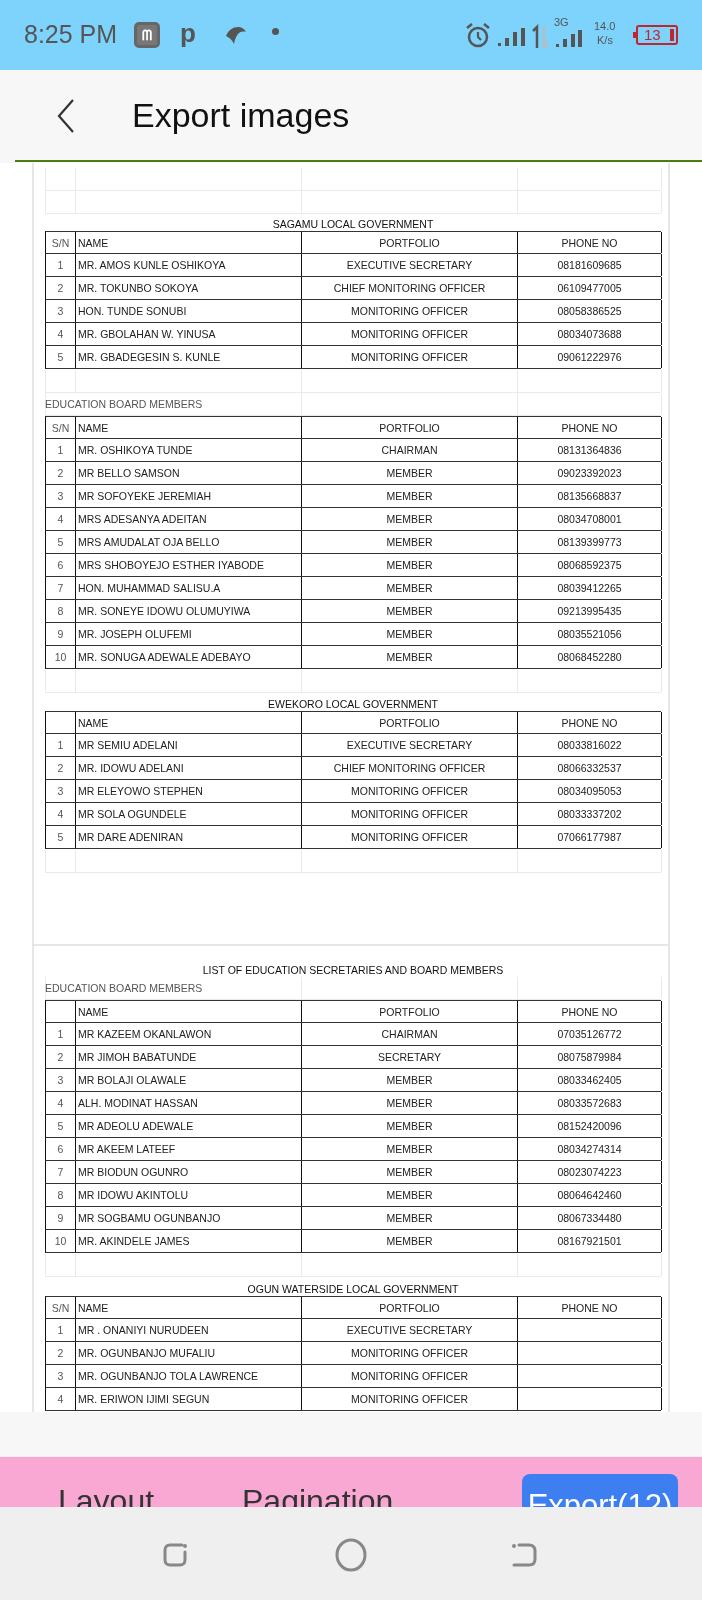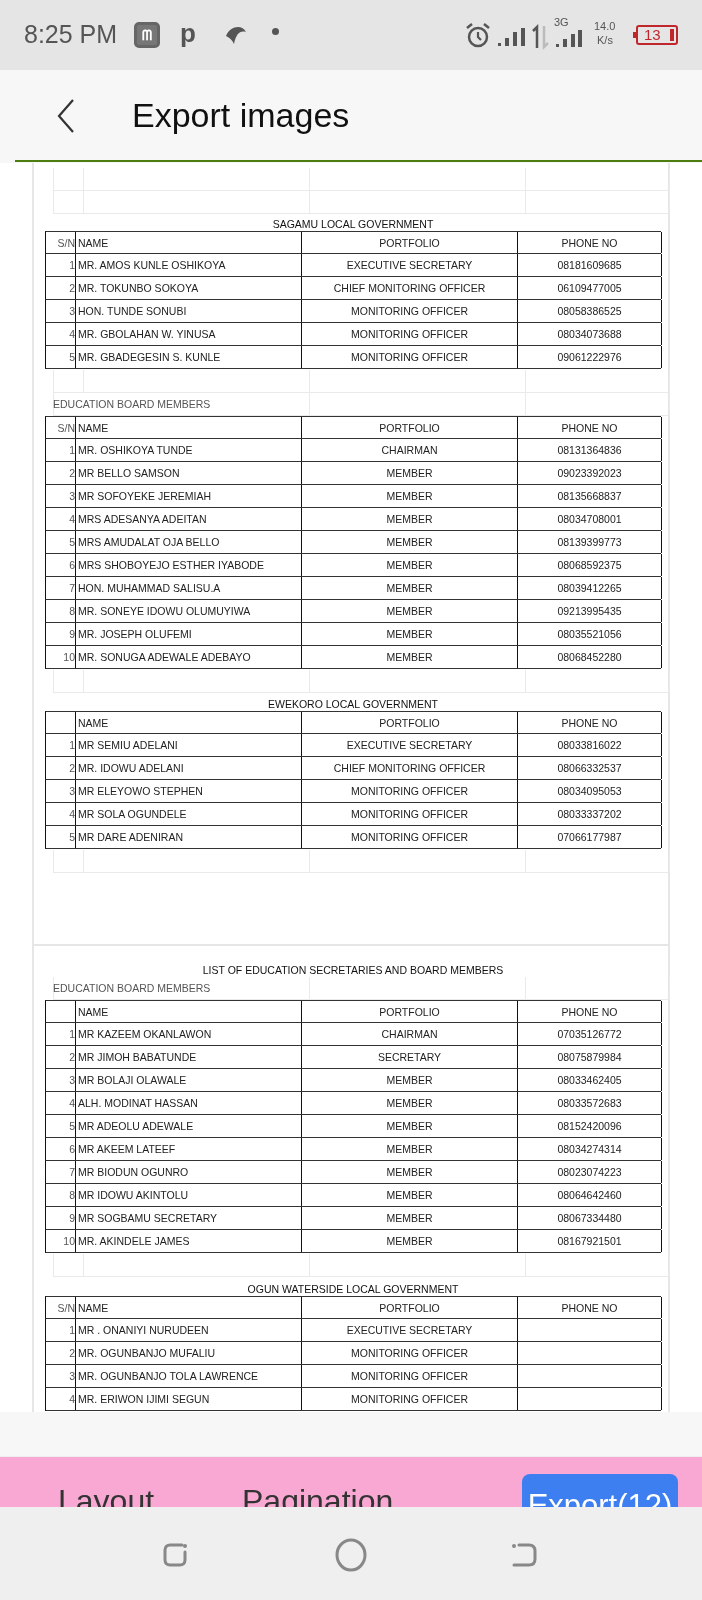--- a/index.html
+++ b/index.html
@@ -1,45 +1,45 @@
 <!DOCTYPE html>
 <html><head>
 <meta charset="utf-8">
 <style>
   * { box-sizing: border-box; margin: 0; padding: 0; }
   html, body { width: 702px; height: 1600px; overflow: hidden; background: #f7f7f7; font-family: "Liberation Sans", sans-serif; }
-  .statusbar { position: absolute; left: 0; top: 0; width: 702px; height: 70px; background: #e5e5e5; }
+  .statusbar { position: absolute; left: 0; top: 0; width: 702px; height: 70px; background: #7dd3fc; }
   .sb-time { position: absolute; left: 24px; top: 20px; font-size: 25px; color: #555; font-family: "Liberation Sans", sans-serif; }
   .sb-icon { position: absolute; top: 22px; height: 26px; color: #555; font-size: 22px; font-weight: bold; }
   .sb-ic-box { width: 26px; height: 26px; border: 3px solid #666; border-radius: 5px; background: #777; color: #fff; font-size: 14px; line-height: 20px; text-align: center; }
   .sb-right { position: absolute; top: 18px; right: 0; height: 34px; width: 260px; }
   .battery { position: absolute; right: 24px; top: 7px; width: 42px; height: 20px; border: 2px solid #c0272d; border-radius: 3px; color: #c0272d; font-size: 15px; line-height: 16px; padding-left: 6px; }
   .battery::after { content: ""; position: absolute; right: 2px; top: 2px; width: 4px; height: 12px; background: #c0272d; }
   .battery::before { content: ""; position: absolute; left: -5px; top: 5px; width: 3px; height: 6px; background: #c0272d; }
 
   .appbar { position: absolute; left: 15px; top: 70px; width: 702px; height: 92px; background: #f7f7f7; border-bottom: 2px solid #4d7c0f; }
   .back-btn { position: absolute; left: 34px; top: 24px; width: 36px; height: 44px; cursor: pointer; }
   .title { position: absolute; left: 117px; top: 26px; font-size: 34px; color: #111; font-family: "Liberation Sans", sans-serif; }
 
   .viewport { position: absolute; left: 0; top: 163px; width: 702px; height: 1249px; overflow: hidden; background: #fff; }
   .page { position: absolute; left: 32px; width: 638px; background: #fff; border: 2px solid #e6e6e6; }
   .page1 { top: -30px; height: 940px; padding-left: 25px; }
   .page2 { top: 781px; height: 520px; }
 
   .row { position: absolute; left: 11px; width: 616px; height: 23px; font-size: 10.5px; color: #222; }
   .cell { position: absolute; top: 0; height: 100%; line-height: 22px; white-space: nowrap; overflow: hidden; }
-  .c-sn { left: 0; width: 30px; text-align: right; color: #555; }
+  .c-sn { left: 0; width: 30px; text-align: center; color: #555; }
   .c-name { left: 30px; width: 226px; padding-left: 2px; }
   .c-port { left: 256px; width: 216px; text-align: center; }
   .c-phone { left: 472px; width: 144px; text-align: center; }
   .grid .cell { border-right: 1px solid #111; }
   .grid .c-phone { border-right: 1px solid #111; }
   .grid { border-left: 1px solid #111; border-bottom: 1.5px solid #333; }
   .grid.top { border-top: 1.5px solid #333; }
-  .faint { border-left: 1px solid #eaeaea; border-bottom: 1px solid #eaeaea; margin-left: 8px; }
+  .faint { border-left: 1px solid #eaeaea; border-bottom: 1px solid #eaeaea; }
   .faint .cell { border-right: 1px solid #eaeaea; }
   .caption { position: absolute; left: 11px; width: 616px; text-align: center; font-size: 10.5px; color: #111; }
 
   .bottombar { position: absolute; left: 0; top: 1456px; width: 702px; height: 95px; background: #f9a8d4; border-top: 1px solid #eee; }
   .bb-btn { position: absolute; top: 26px; font-size: 32px; color: #333; cursor: pointer; }
   .export-btn { position: absolute; left: 522px; top: 17px; width: 156px; height: 64px; background: #3d7ef0; border-radius: 8px; color: #fff; font-size: 31px; line-height: 64px; text-align: center; cursor: pointer; }
 
   .navbar { position: absolute; left: 0; top: 1507px; width: 702px; height: 93px; background: #efefef; }
   .nav-btn { position: absolute; top: 30px; width: 36px; height: 36px; cursor: pointer; }
 </style>
@@ -343,21 +343,21 @@
         <div class="cell c-phone">08023074223</div>
     </div>
     <div class="row grid" style="top:238px;">
       <div class="cell c-sn">8</div>
         <div class="cell c-name">MR IDOWU AKINTOLU</div>
         <div class="cell c-port">MEMBER</div>
         <div class="cell c-phone">08064642460</div>
     </div>
     <div class="row grid" style="top:261px;">
       <div class="cell c-sn">9</div>
-        <div class="cell c-name">MR SOGBAMU SECRETARY</div>
+        <div class="cell c-name">MR SOGBAMU OGUNBANJO</div>
         <div class="cell c-port">MEMBER</div>
         <div class="cell c-phone">08067334480</div>
     </div>
     <div class="row grid" style="top:284px;">
       <div class="cell c-sn">10</div>
         <div class="cell c-name">MR. AKINDELE JAMES</div>
         <div class="cell c-port">MEMBER</div>
         <div class="cell c-phone">08167921501</div>
     </div>
     <div class="row faint" style="top:308px;">

